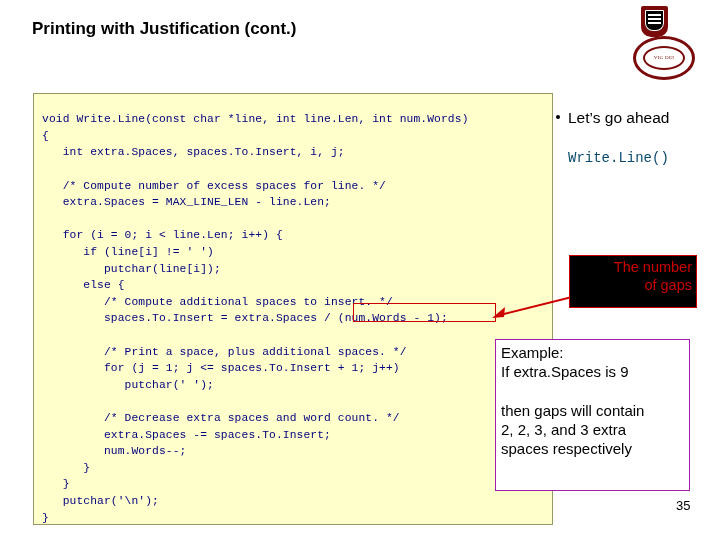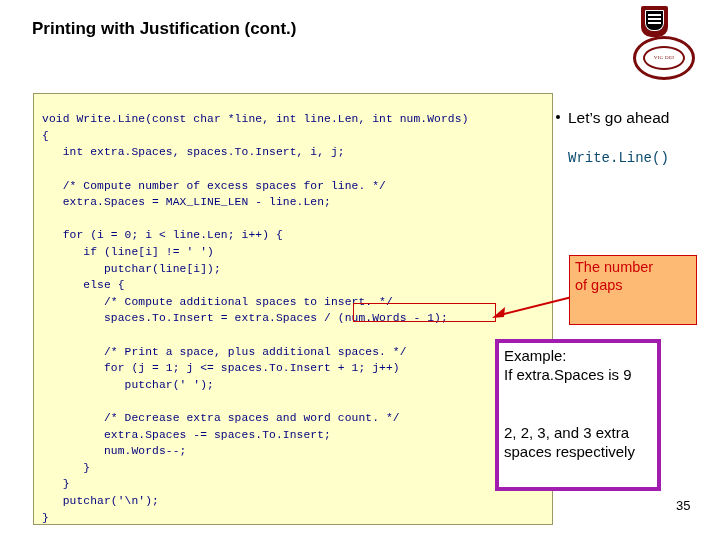--- a/index.html
+++ b/index.html
@@ -149,24 +149,25 @@
     font-size: 14px;
     color: #0c4a6e;
   }
 
   
   #gaps-callout {
     position: absolute;
     left: 569px;
     top: 255px;
     width: 128px;
-    height: 70px;
+    height: 53px;
     border: 1px solid #cc0000;
-    background: #fdba74;
-    box-sizing: border-box;
+    background: #000000;
+    box-sizing: border-box;
+    text-align: right;
   }
   #gaps-callout .gaps-text {
     padding: 2px 4px 0 5px;
     font-size: 14.5px;
     line-height: 18px;
     color: #cc0000;
     font-family: "Liberation Sans", sans-serif;
   }
   
   #gaps-highlight {
@@ -185,23 +186,23 @@
     top: 295px;
     width: 84px;
     height: 24px;
   }
 
   
   #example-callout {
     position: absolute;
     left: 495px;
     top: 339px;
-    width: 166px;
+    width: 195px;
     height: 152px;
-    border: 4px solid #a21caf;
+    border: 1px solid #a21caf;
     background: #ffffff;
     box-sizing: border-box;
   }
   #example-callout .example-text {
     padding: 3px 4px 0 5px;
     font-size: 15px;
     line-height: 19.3px;
     color: #000000;
     font-family: "Liberation Sans", sans-serif;
   }
@@ -286,21 +287,21 @@
       <span>The number</span><br>
       <span>of gaps</span>
     </div>
   </div>
 
   <div id="example-callout">
     <div class="example-text">
       <span>Example:</span><br>
       <span>If extra.Spaces is 9</span><br>
       <br>
-      <br>
+      <span>then gaps will contain</span><br>
       <span>2, 2, 3, and 3 extra</span><br>
       <span>spaces respectively</span>
     </div>
   </div>
 
   <div id="page-number">35</div>
 
 </div>
 
 </body></html>

